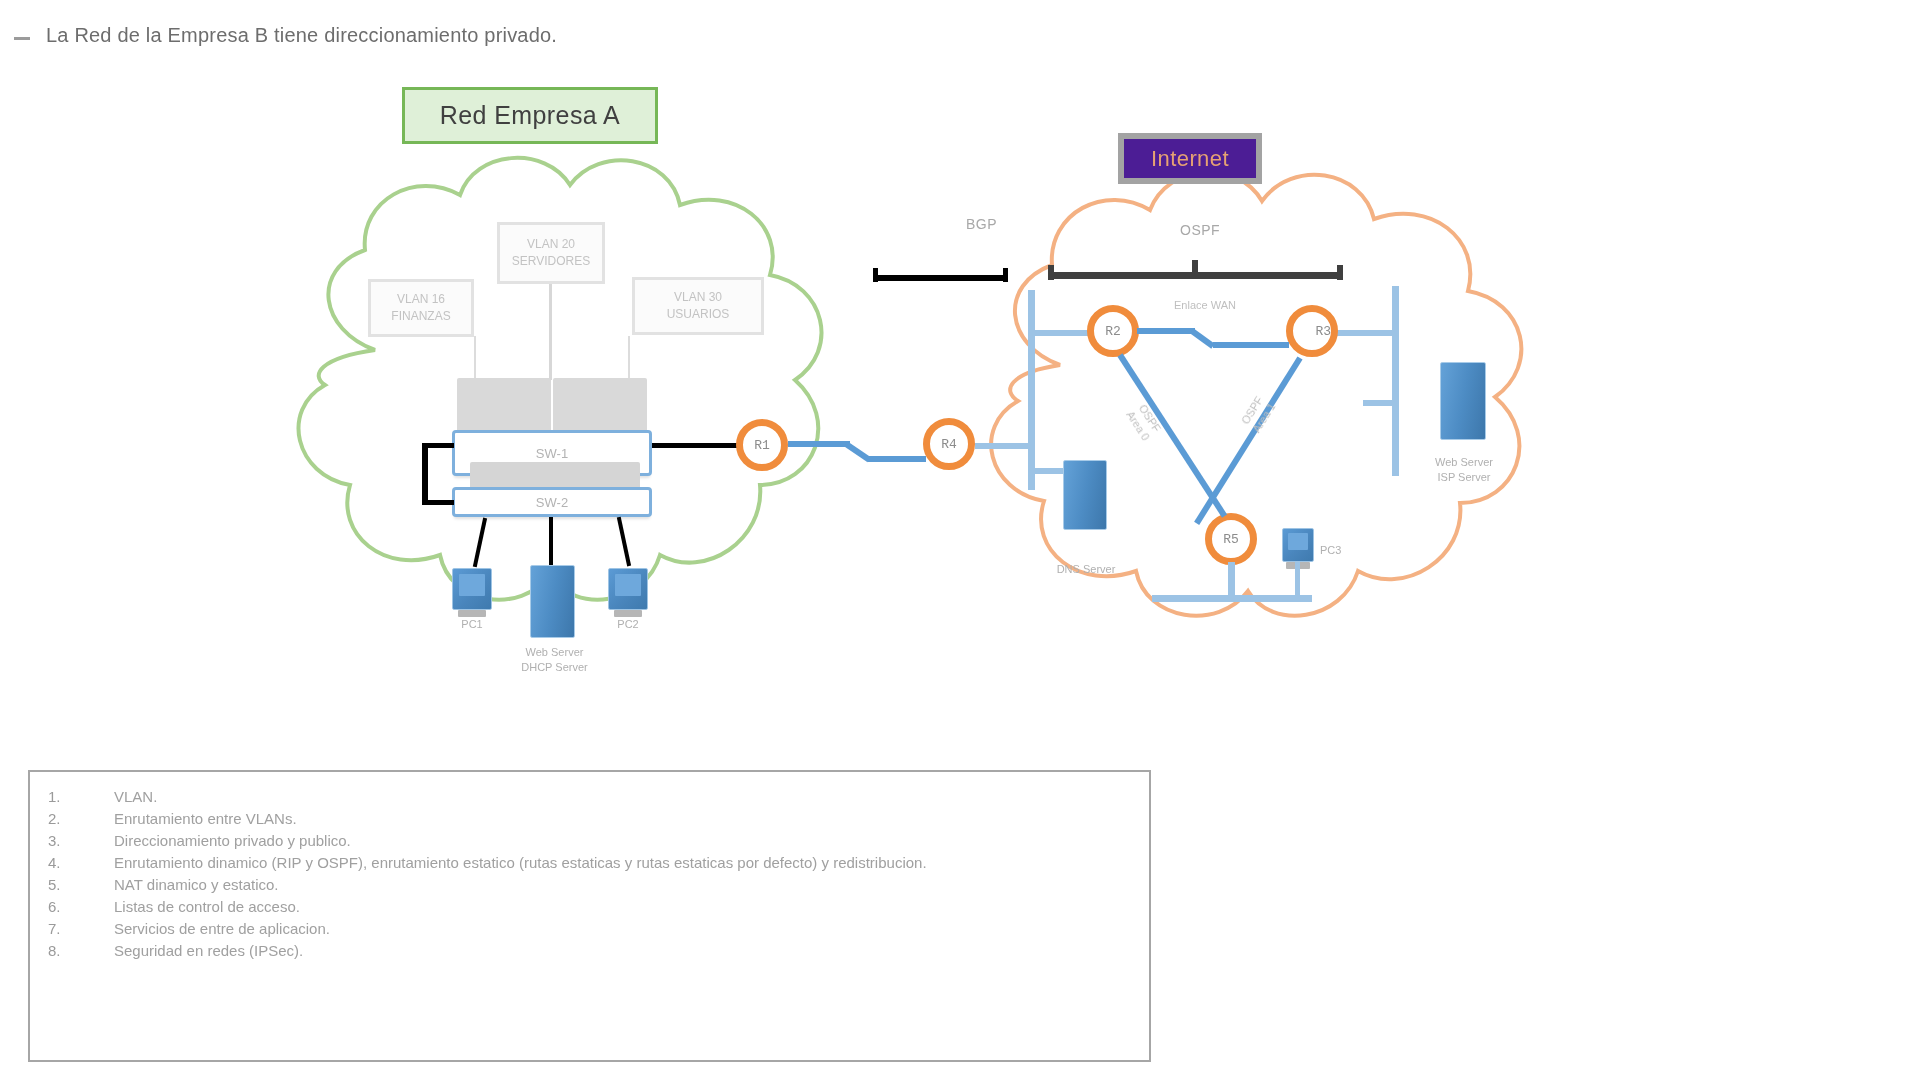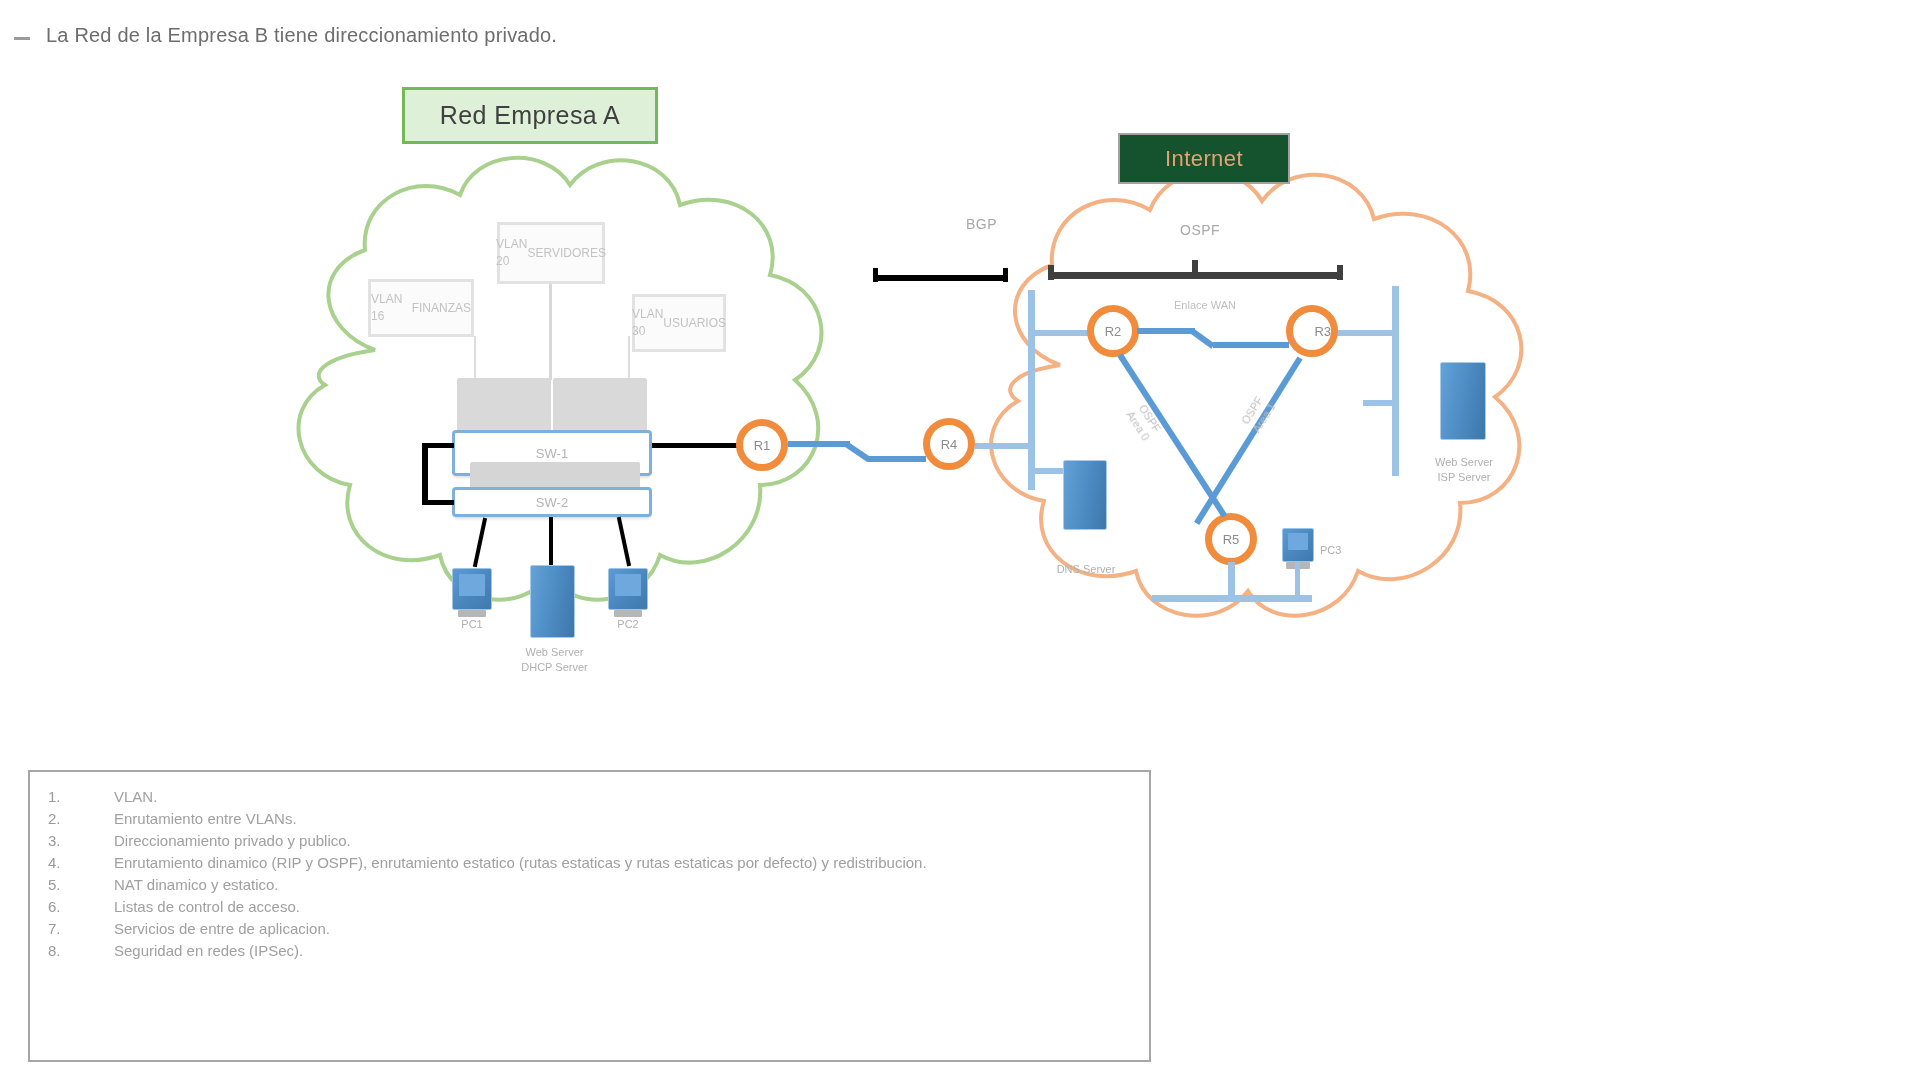--- a/index.html
+++ b/index.html
@@ -66,42 +66,42 @@
     top: 87px;
     width: 256px;
     height: 57px;
     background: #dff0d8;
     border: 3px solid #76b757;
     color: #404040;
   }
   .title-orange {
     left: 1118px;
     top: 133px;
-    width: 172px;
+    width: 144px;
     height: 51px;
-    background: #14532d;
-    border: 2px solid #a3a3a3;
+    background: #4c1d95;
+    border: 6px solid #a3a3a3;
     color: #e6a273;
     font-size: 22px;
   }
 
   
   .grey-box {
     position: absolute;
     box-sizing: border-box;
     background: #fbfbfb;
     border: 3px solid #e2e2e2;
     display: flex;
-    flex-direction: row;
+    flex-direction: column;
     align-items: center;
     justify-content: center;
     color: #c3c3c3;
     font-size: 12px;
     line-height: 17px;
-    text-align: left;
+    text-align: right;
     filter: blur(0.7px);
   }
 
   
   .switch {
     position: absolute;
     box-sizing: border-box;
     background: #ffffff;
     border: 3px solid #7eb0dd;
     border-radius: 4px;
@@ -122,20 +122,21 @@
     border-radius: 50%;
     border: 7px solid #f08c3c;
     background: #ffffff;
     box-sizing: border-box;
     display: flex;
     align-items: center;
     justify-content: center;
     font-size: 13px;
     color: #8c8c8c;
     filter: blur(0.35px);
+    font-family: Liberation Mono, monospace;
   }
 
   
   .chassis {
     position: absolute;
     background: #d9d9d9;
     border-radius: 2px;
   }
 
   
@@ -297,21 +298,21 @@
   <div class="title-box title-green">Red Empresa A</div>
 
   <div class="grey-box" style="left:368px; top:279px; width:106px; height:58px;">
     <span>VLAN 16</span>
     <span>FINANZAS</span>
   </div>
   <div class="grey-box" style="left:497px; top:222px; width:108px; height:62px;">
     <span>VLAN 20</span>
     <span>SERVIDORES</span>
   </div>
-  <div class="grey-box" style="left:632px; top:294px; width:94px; height:58px;">
+  <div class="grey-box" style="left:632px; top:277px; width:132px; height:58px;">
     <span>VLAN 30</span>
     <span>USUARIOS</span>
   </div>
 
   <div class="link darkgrey-link" style="left:474px; top:336px; width:2px; height:42px; background:#dcdcdc;"></div>
   <div class="link" style="left:549px; top:284px; width:3px; height:96px; background:#d7d7d7;"></div>
   <div class="link" style="left:628px; top:336px; width:2px; height:42px; background:#dcdcdc;"></div>
 
   <div class="chassis" style="left:457px; top:378px; width:94px; height:57px;"></div>
   <div class="chassis" style="left:553px; top:378px; width:94px; height:57px;"></div>

